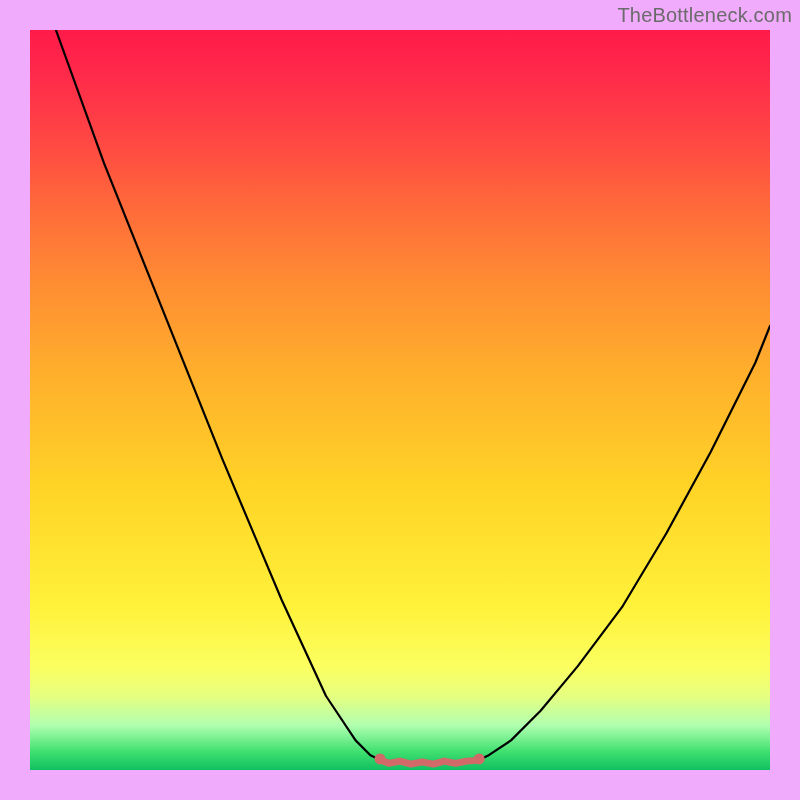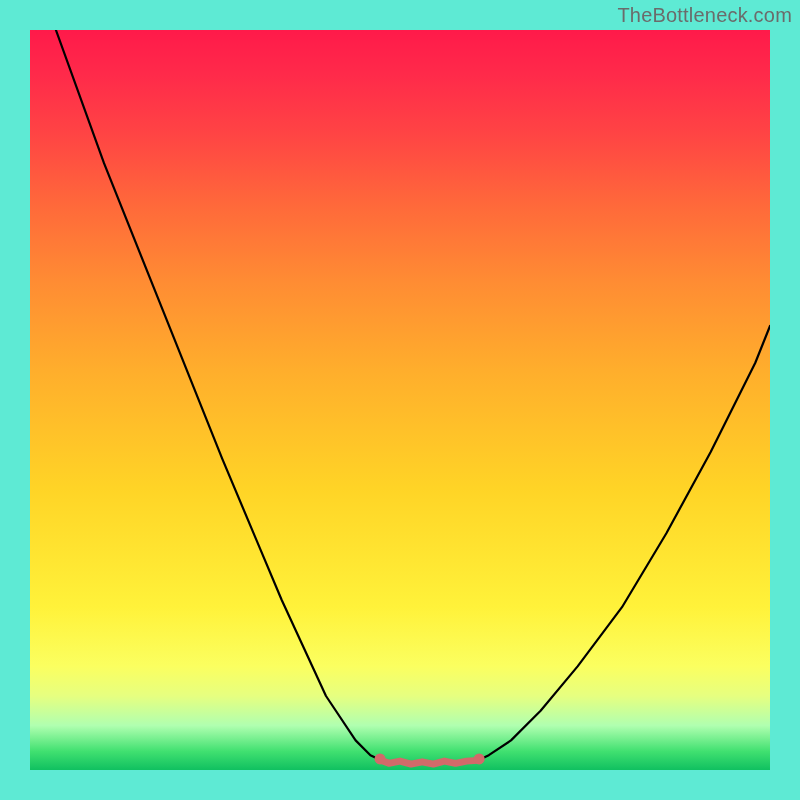--- a/index.html
+++ b/index.html
@@ -8,21 +8,21 @@
     width: 800px;
     height: 800px;
     background: #000;
     overflow: hidden;
     font-family: Arial, Helvetica, sans-serif;
   }
   .frame {
     position: relative;
     width: 800px;
     height: 800px;
-    background: #5eead4;
+    background: #f0abfc;
   }
   .plot-area {
     position: absolute;
     left: 30px;
     top: 30px;
     width: 740px;
     height: 740px;
     background: linear-gradient(to bottom,
       #ff1a4a 0%,
       #ff2a4a 6%,

